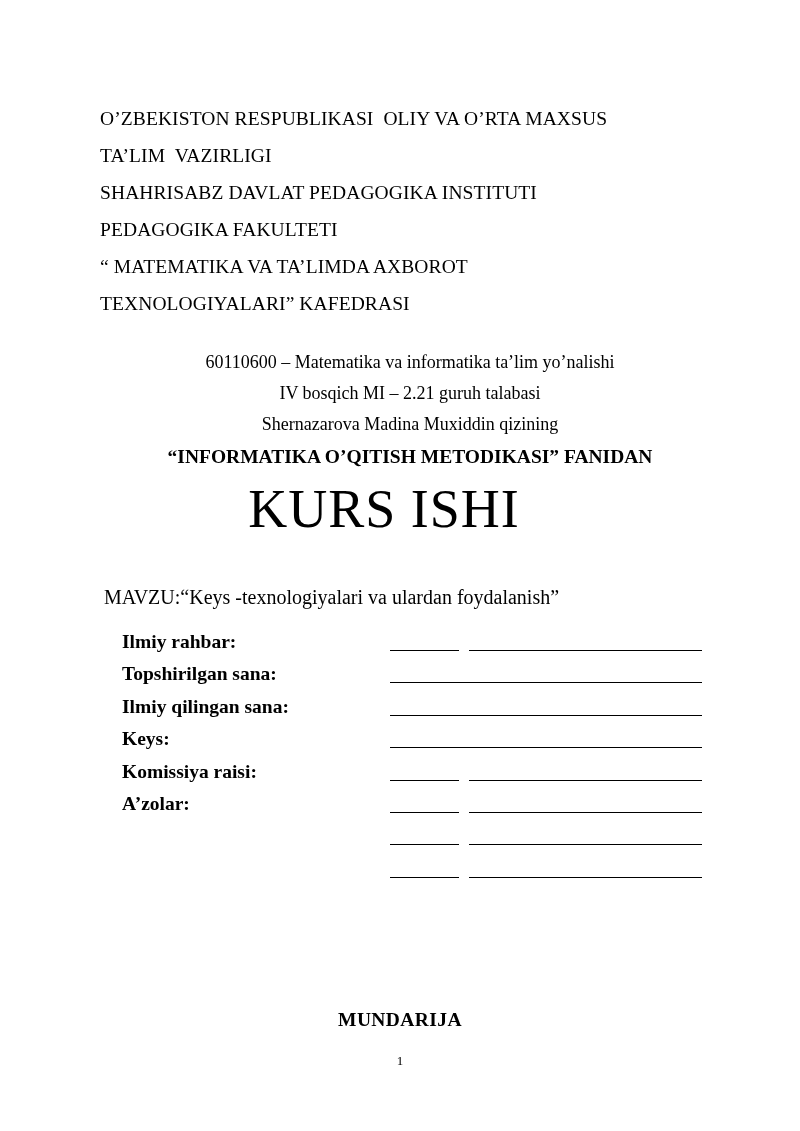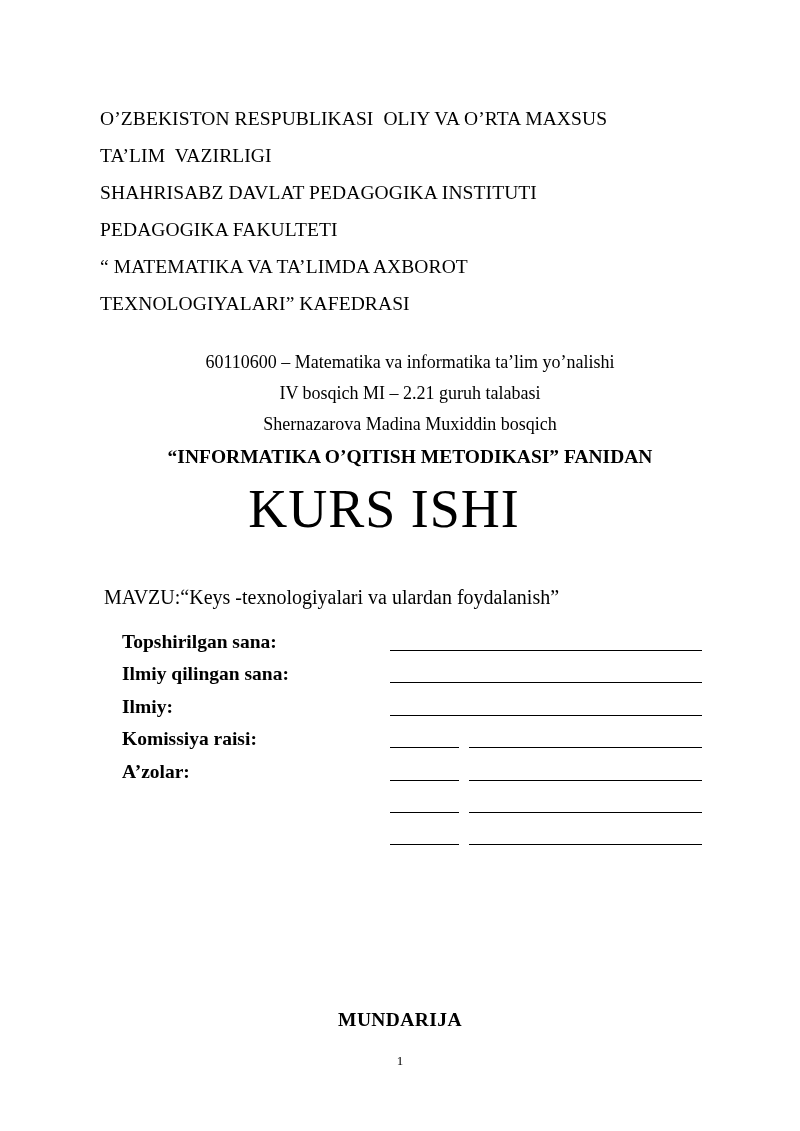--- a/index.html
+++ b/index.html
@@ -161,47 +161,54 @@
     <div class="header-line">TA’LIM  VAZIRLIGI</div>
     <div class="header-line">SHAHRISABZ DAVLAT PEDAGOGIKA INSTITUTI</div>
     <div class="header-line">PEDAGOGIKA FAKULTETI</div>
     <div class="header-line">“ MATEMATIKA VA TA’LIMDA AXBOROT</div>
     <div class="header-line">TEXNOLOGIYALARI” KAFEDRASI</div>
   </div>
 
   <div class="info-block">
     <div class="info-line">60110600 – Matematika va informatika ta’lim yo’nalishi</div>
     <div class="info-line">IV bosqich MI – 2.21 guruh talabasi</div>
-    <div class="info-line">Shernazarova Madina Muxiddin bosqich</div>
+    <div class="info-line">Shernazarova Madina Muxiddin qizining</div>
     <div class="info-line caps">“INFORMATIKA O’QITISH METODIKASI” FANIDAN</div>
   </div>
 
   <div class="doc-title">KURS ISHI</div>
 
   <div class="subject-line"><span>MAVZU:</span><span>“Keys -texnologiyalari va ulardan foydalanish”</span></div>
 
   <div class="fields-block">
 
+    <div class="field-row">
+      <span class="field-label">Ilmiy rahbar:</span>
+      <span class="rule-group">
+        <span class="rule short"></span>
+        <span class="rule long-after-short"></span>
+      </span>
+    </div>
 
     <div class="field-row">
       <span class="field-label">Topshirilgan sana:</span>
       <span class="rule-group">
         <span class="rule full"></span>
       </span>
     </div>
 
     <div class="field-row">
       <span class="field-label">Ilmiy qilingan sana:</span>
       <span class="rule-group">
         <span class="rule full"></span>
       </span>
     </div>
 
     <div class="field-row">
-      <span class="field-label">Ilmiy:</span>
+      <span class="field-label">Keys:</span>
       <span class="rule-group">
         <span class="rule full"></span>
       </span>
     </div>
 
     <div class="field-row">
       <span class="field-label">Komissiya raisi:</span>
       <span class="rule-group">
         <span class="rule short"></span>
         <span class="rule long-after-short"></span>

